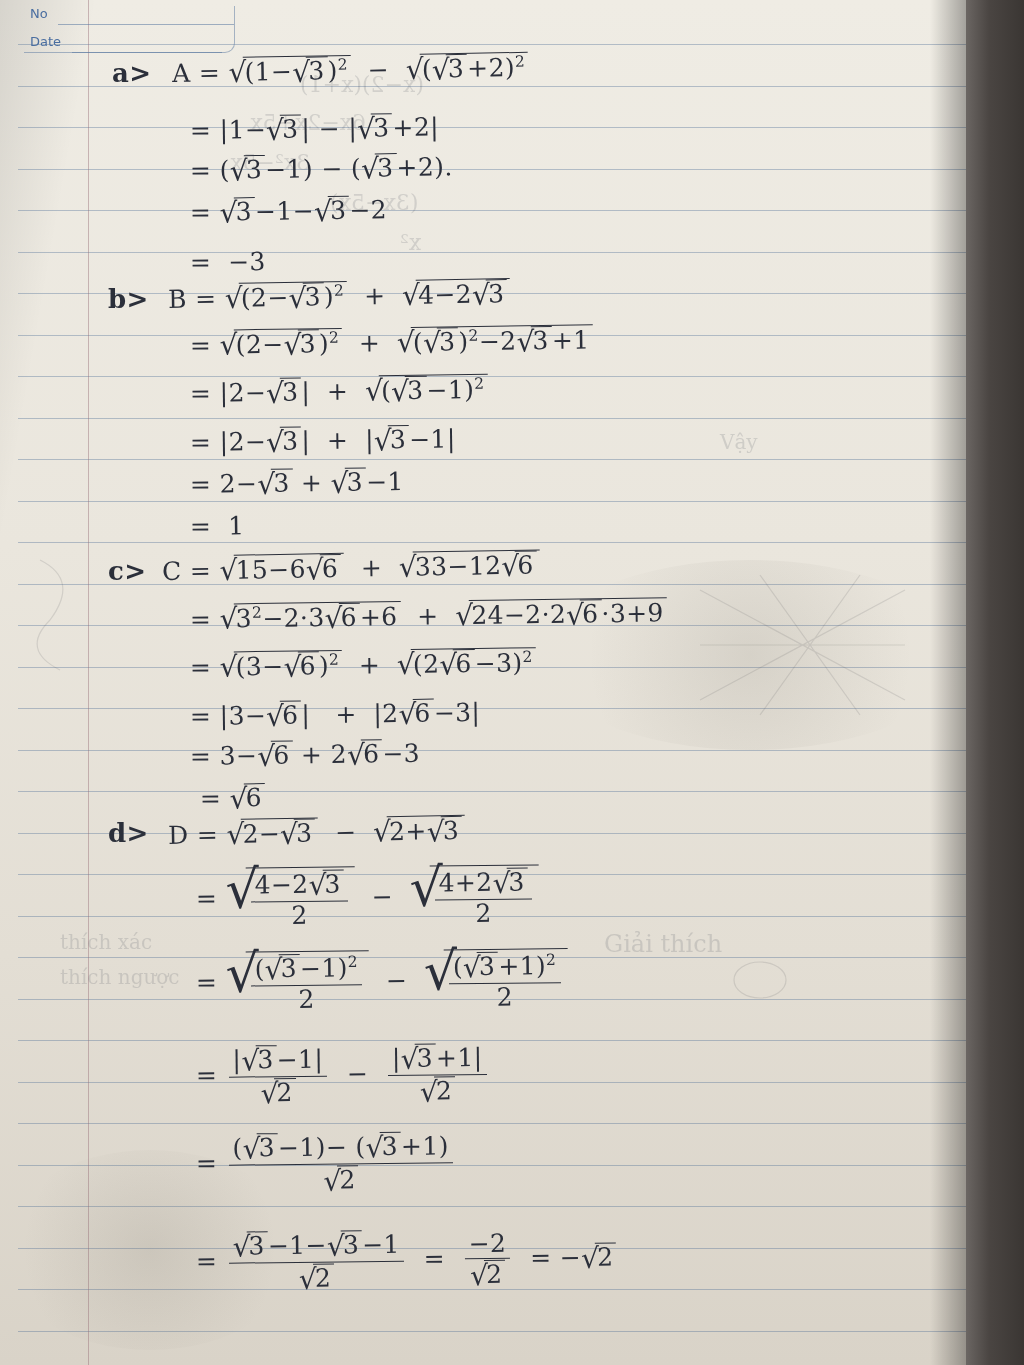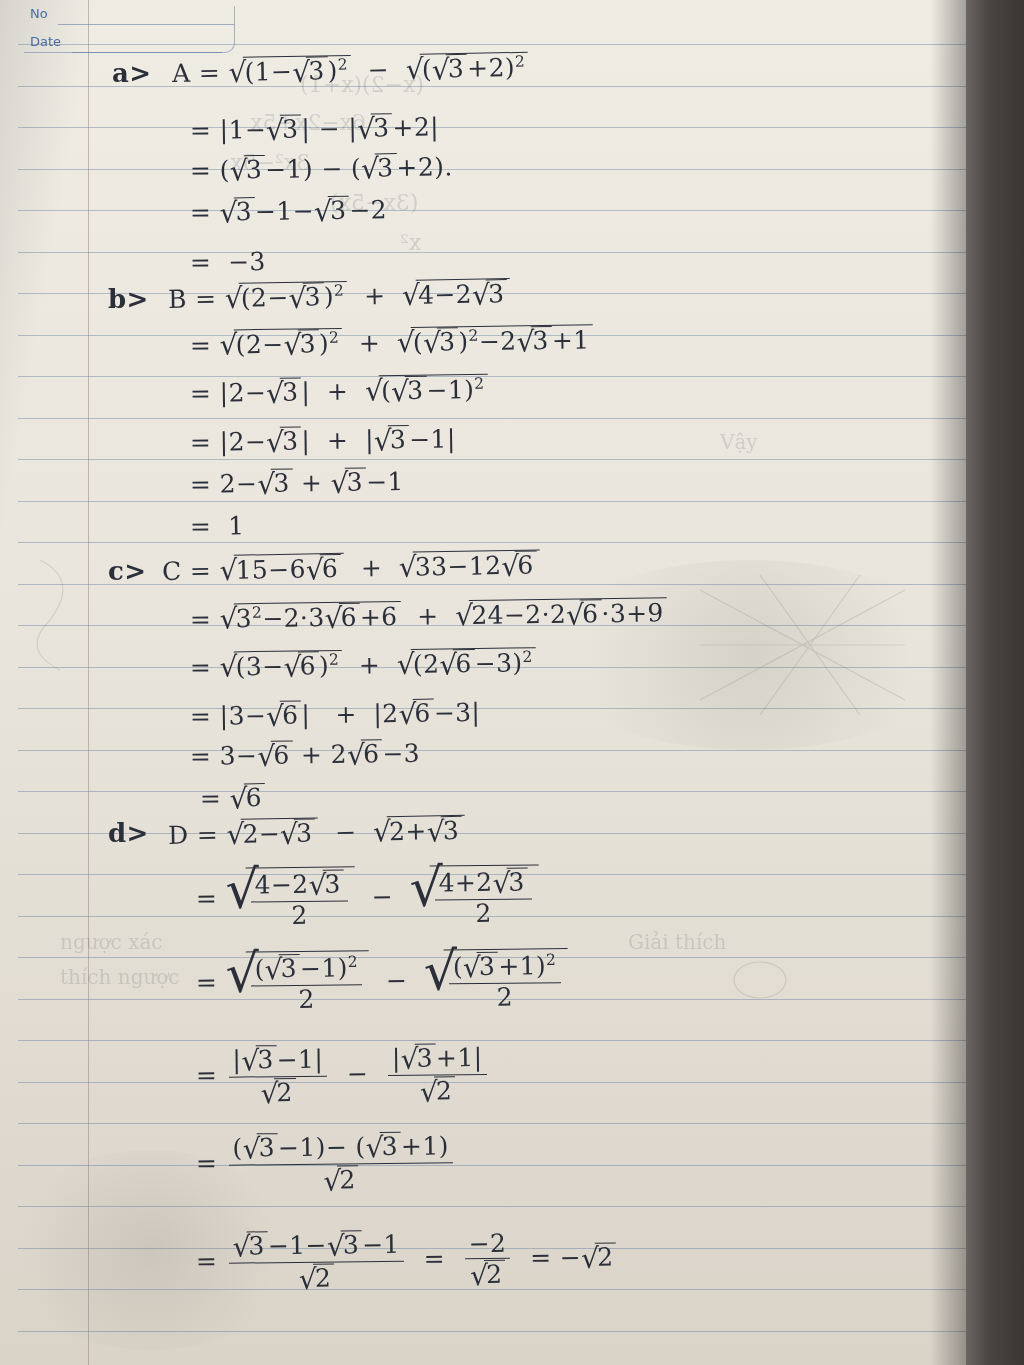--- a/index.html
+++ b/index.html
@@ -219,22 +219,22 @@
   <div class="hdr-label" style="left:30px; top:34px;">Date</div>
   <div class="hdr-line" style="left:72px; top:52px; width:150px;"></div>
 
   <div id="ghosts">
     <div class="ghost" style="left:300px; top:72px;">(x−2)(x+1)</div>
     <div class="ghost" style="left:250px; top:110px;">6x−2x+5x</div>
     <div class="ghost" style="left:230px; top:150px;">3x²−5x</div>
     <div class="ghost" style="left:330px; top:190px;">(3x−5x)</div>
     <div class="ghost" style="left:400px; top:230px;">x²</div>
     <div class="ghost" style="left:720px; top:430px; transform:none; font-size:20px;">Vậy</div>
-    <div class="ghost" style="left:60px;  top:930px; transform:none; font-size:20px;">ngược xác</div>
-    <div class="ghost" style="left:628px; top:930px; transform:none; font-size:20px;">Giải thích</div>
+    <div class="ghost" style="left:60px;  top:930px; transform:none; font-size:20px;">thích xác</div>
+    <div class="ghost" style="left:604px; top:930px; transform:none; font-size:24px;">Giải thích</div>
     <div class="ghost" style="left:60px;  top:965px; transform:none; font-size:20px;">thích ngược</div>
     <svg width="966" height="1365" style="position:absolute;left:0;top:0;pointer-events:none;">
       <g class="scribble" stroke="rgba(90,90,95,0.15)" fill="none" stroke-width="1.2">
         <path d="M700 590 L905 700 M905 590 L700 700 M700 645 L905 645 M760 575 L860 715 M860 575 L760 715"></path>
         <path d="M40 560 q40 20 10 60 q-30 30 10 50"></path>
         <ellipse cx="760" cy="980" rx="26" ry="18"></ellipse>
       </g>
     </svg>
     <div class="smudge" style="left:540px; top:560px; width:420px; height:190px;"></div>
     <div class="smudge" style="left:0px; top:1150px; width:300px; height:200px;"></div>

